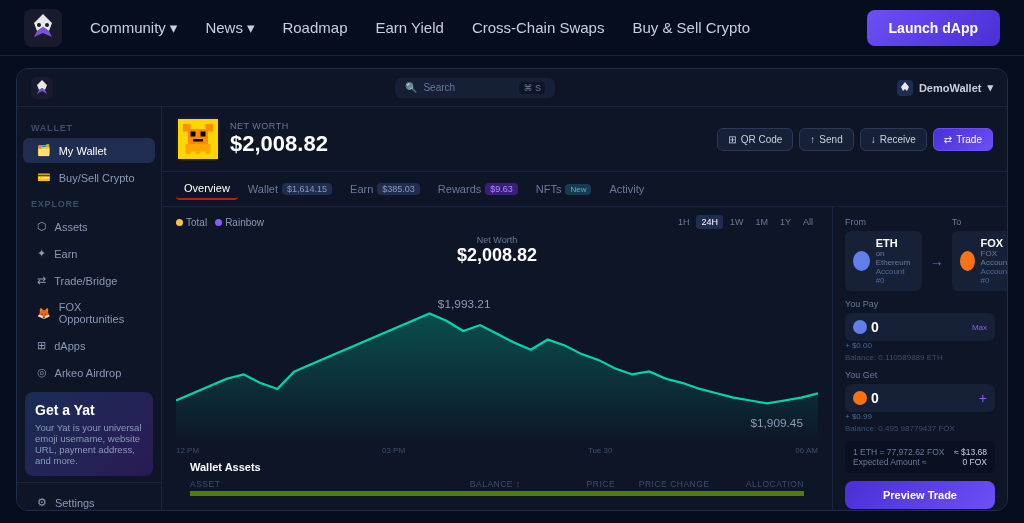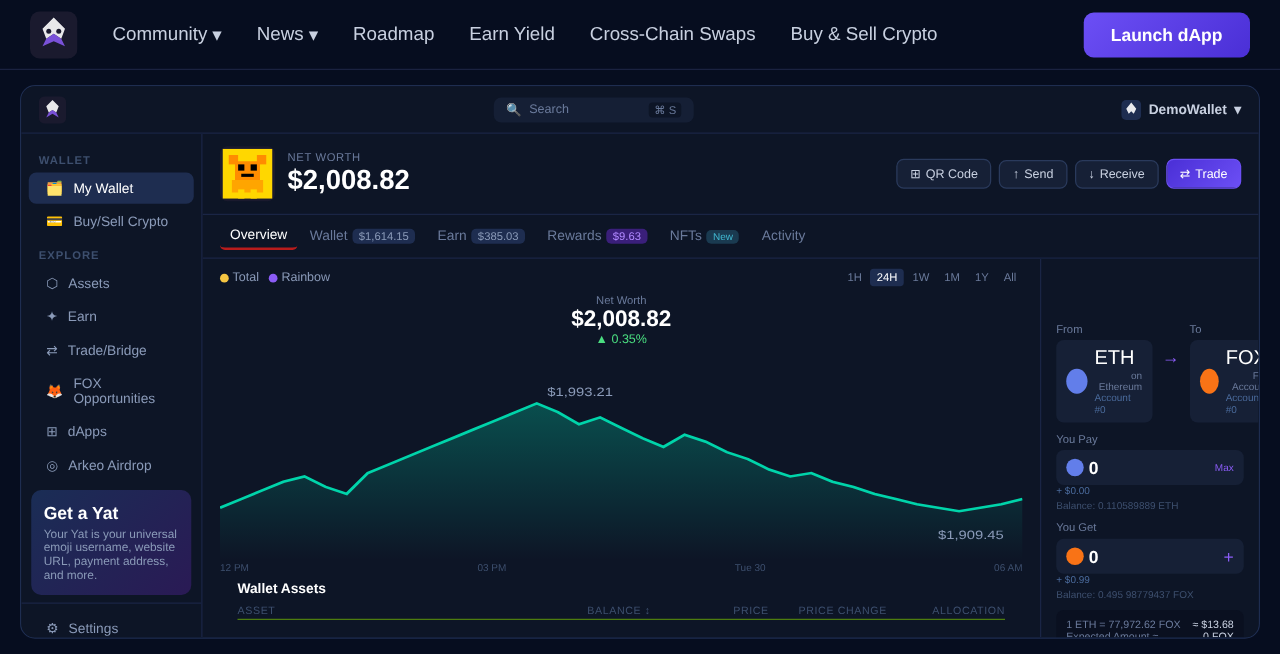--- a/index.html
+++ b/index.html
@@ -354,21 +354,20 @@
       flex-direction: column;
       gap: 8px;
       flex-shrink: 0;
     }
     .trade-row {
       display: flex;
       gap: 8px;
     }
     .trade-col {
       flex: 1;
-      margin-top: 41px;
     }
     .trade-col-label {
       font-size: 9px;
       color: #6a7a9b;
       margin-bottom: 4px;
     }
     .trade-asset {
       background: #162036;
       border-radius: 6px;
       padding: 6px 8px;
@@ -377,28 +376,27 @@
       gap: 6px;
     }
     .asset-icon {
       width: 20px;
       height: 20px;
       border-radius: 50%;
     }
     .eth-icon { background: #627eea; }
     .fox-icon { background: #f97316; }
     .asset-name {
-      font-size: 16px;
-      font-weight: 400;
+      font-size: 11px;
+      font-weight: 700;
       color: #fff;
     }
     .asset-network {
       font-size: 8px;
       color: #6a7a9b;
-      text-align: right;
     }
     .asset-account {
       font-size: 8px;
       color: #4a6a9b;
     }
     .arrow-right {
       color: #8b5cf6;
       font-size: 14px;
       display: flex;
       align-items: center;
@@ -459,21 +457,21 @@
       margin-bottom: 4px;
     }
     .assets-table-header {
       display: grid;
       grid-template-columns: 2fr 1.5fr 1fr 1fr 1fr;
       font-size: 8.5px;
       color: #3d4f6e;
       text-transform: uppercase;
       letter-spacing: 0.5px;
       padding: 2px 0;
-      border-bottom: 1px solid #4d7c0f;
+      border-bottom: 5px solid #4d7c0f;
     }
     .assets-table-header span:not(:first-child) {
       text-align: right;
     }
 
     
     .app-inner {
       display: flex;
       flex-direction: column;
       width: 100%;
@@ -669,23 +667,20 @@
                   <span class="tf-btn">1W</span>
                   <span class="tf-btn">1M</span>
                   <span class="tf-btn">1Y</span>
                   <span class="tf-btn">All</span>
                 </div>
               </div>
 
               <div class="chart-net-worth">
                 <div class="chart-nw-label">Net Worth</div>
                 <div class="chart-nw-value">$2,008.82</div>
-                <div class="chart-nw-change">
-                  <span>▲ 0.35%</span>
-                </div>
               </div>
 
               <div class="chart-container">
                 <svg viewBox="0 0 380 120" preserveAspectRatio="none">
                   <defs>
                     <linearGradient id="chartGradient" x1="0" y1="0" x2="0" y2="1">
                       <stop offset="0%" stop-color="#00d4aa" stop-opacity="0.3"></stop>
                       <stop offset="100%" stop-color="#00d4aa" stop-opacity="0"></stop>
                     </linearGradient>
                   </defs>

